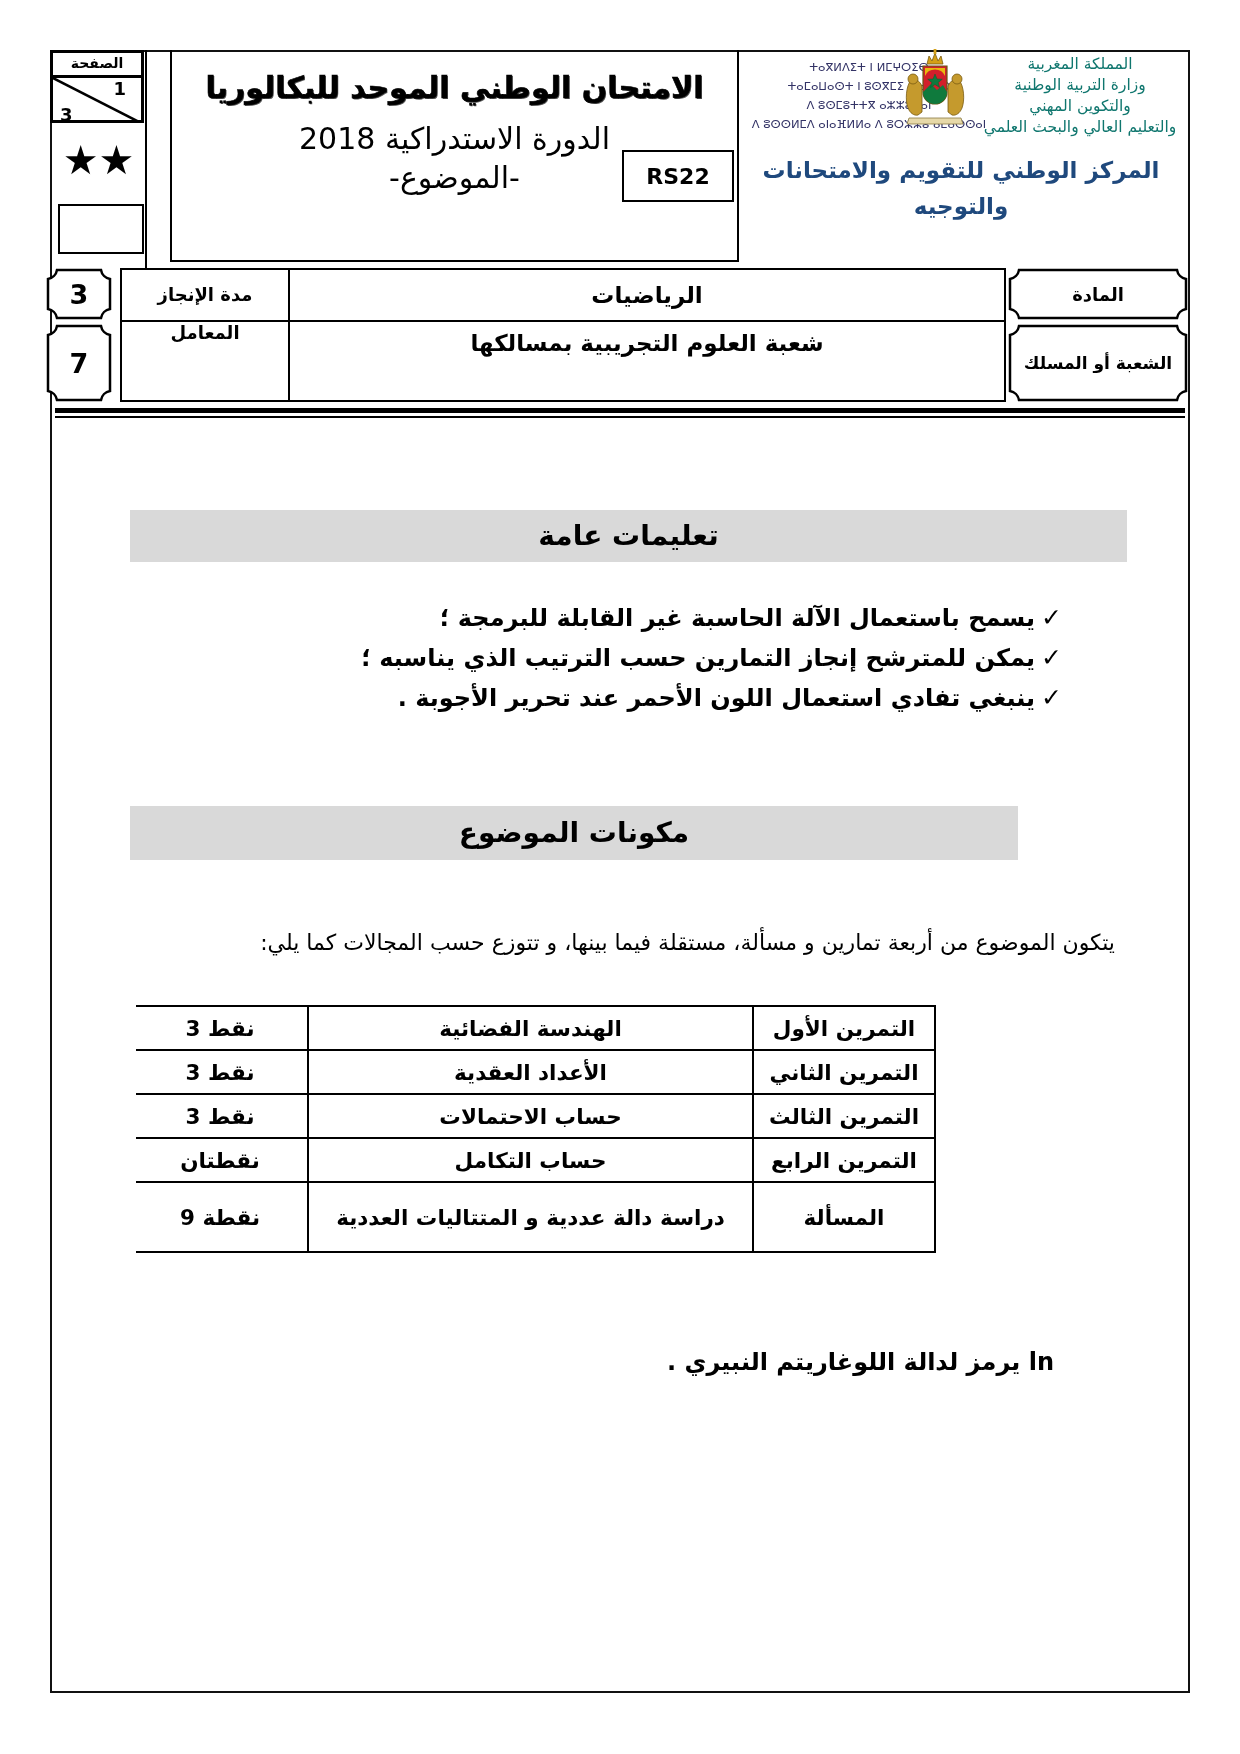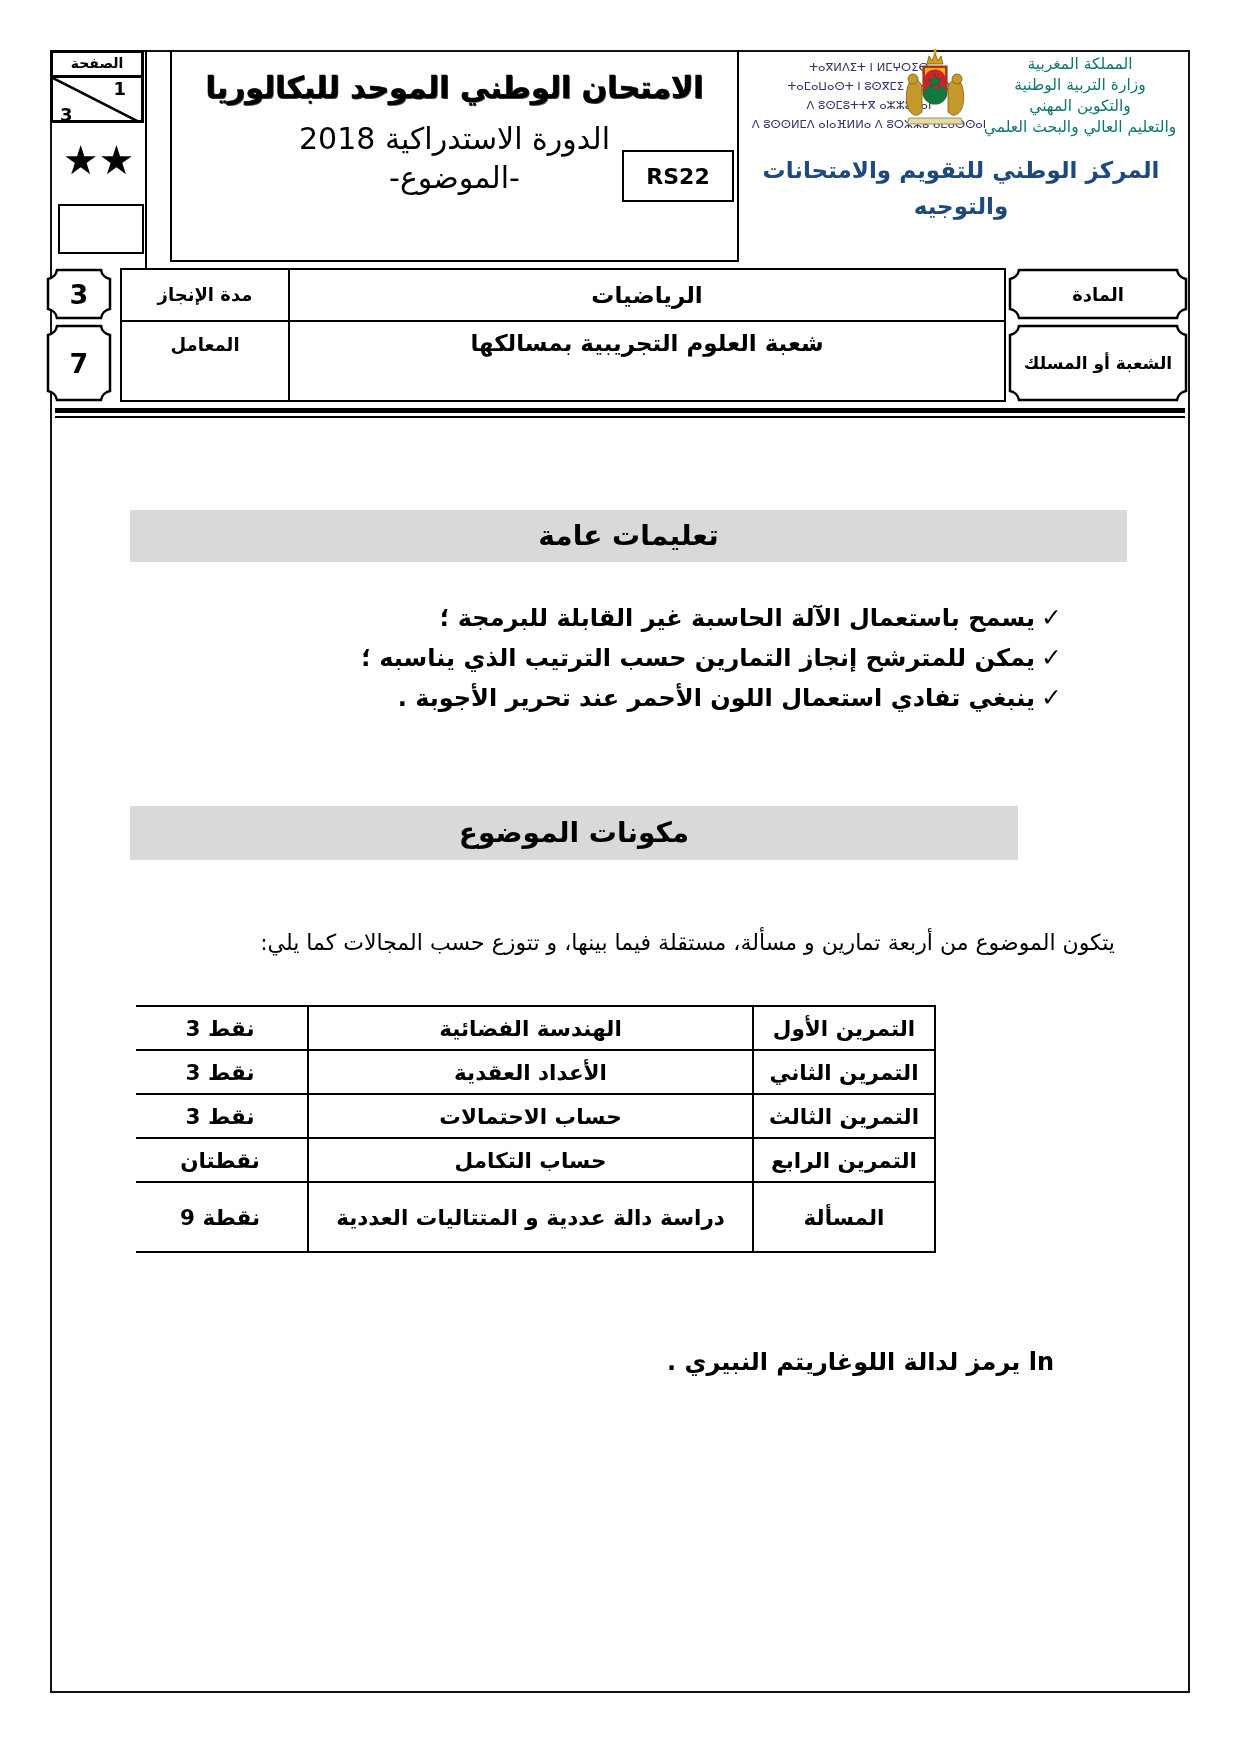--- a/index.html
+++ b/index.html
@@ -38,21 +38,21 @@
             font-size:11.5px;line-height:19px;}
   .coat{left:903px;top:46px;width:64px;height:84px;}
   .ministry-ar{left:973px;top:54px;width:214px;text-align:center;color:#0f766e;
                font-size:15.5px;line-height:21px;}
   .center-name{left:735px;top:152px;width:452px;text-align:center;color:#1F497D;
                font-weight:bold;font-size:23px;line-height:36px;}
 
   
   .cell{border:2.5px solid #000;background:#fff;text-align:center;font-weight:bold;}
   .cell-duration{left:120px;top:268px;width:170px;height:54px;font-size:18px;line-height:50px;}
-  .cell-coef{left:120px;top:320px;width:170px;height:82px;font-size:18px;padding-top:12px;}
+  .cell-coef{left:120px;top:320px;width:170px;height:82px;font-size:18px;}
   .cell-subject{left:288px;top:268px;width:718px;height:54px;font-size:23px;line-height:50px;}
   .cell-track{left:288px;top:320px;width:718px;height:82px;font-size:23px;padding-top:8px;}
   .plaque{display:flex;align-items:center;justify-content:center;font-weight:bold;}
   .plaque svg{position:absolute;left:0;top:0;width:100%;height:100%;}
   .plaque span{position:relative;z-index:2;}
   .pl-subj{left:1008px;top:268px;width:180px;height:52px;font-size:18px;}
   .pl-track{left:1008px;top:324px;width:180px;height:78px;font-size:17px;}
   .pl-dur{left:46px;top:268px;width:66px;height:52px;font-size:27px;}
   .pl-coef{left:46px;top:324px;width:66px;height:78px;font-size:27px;}
 

